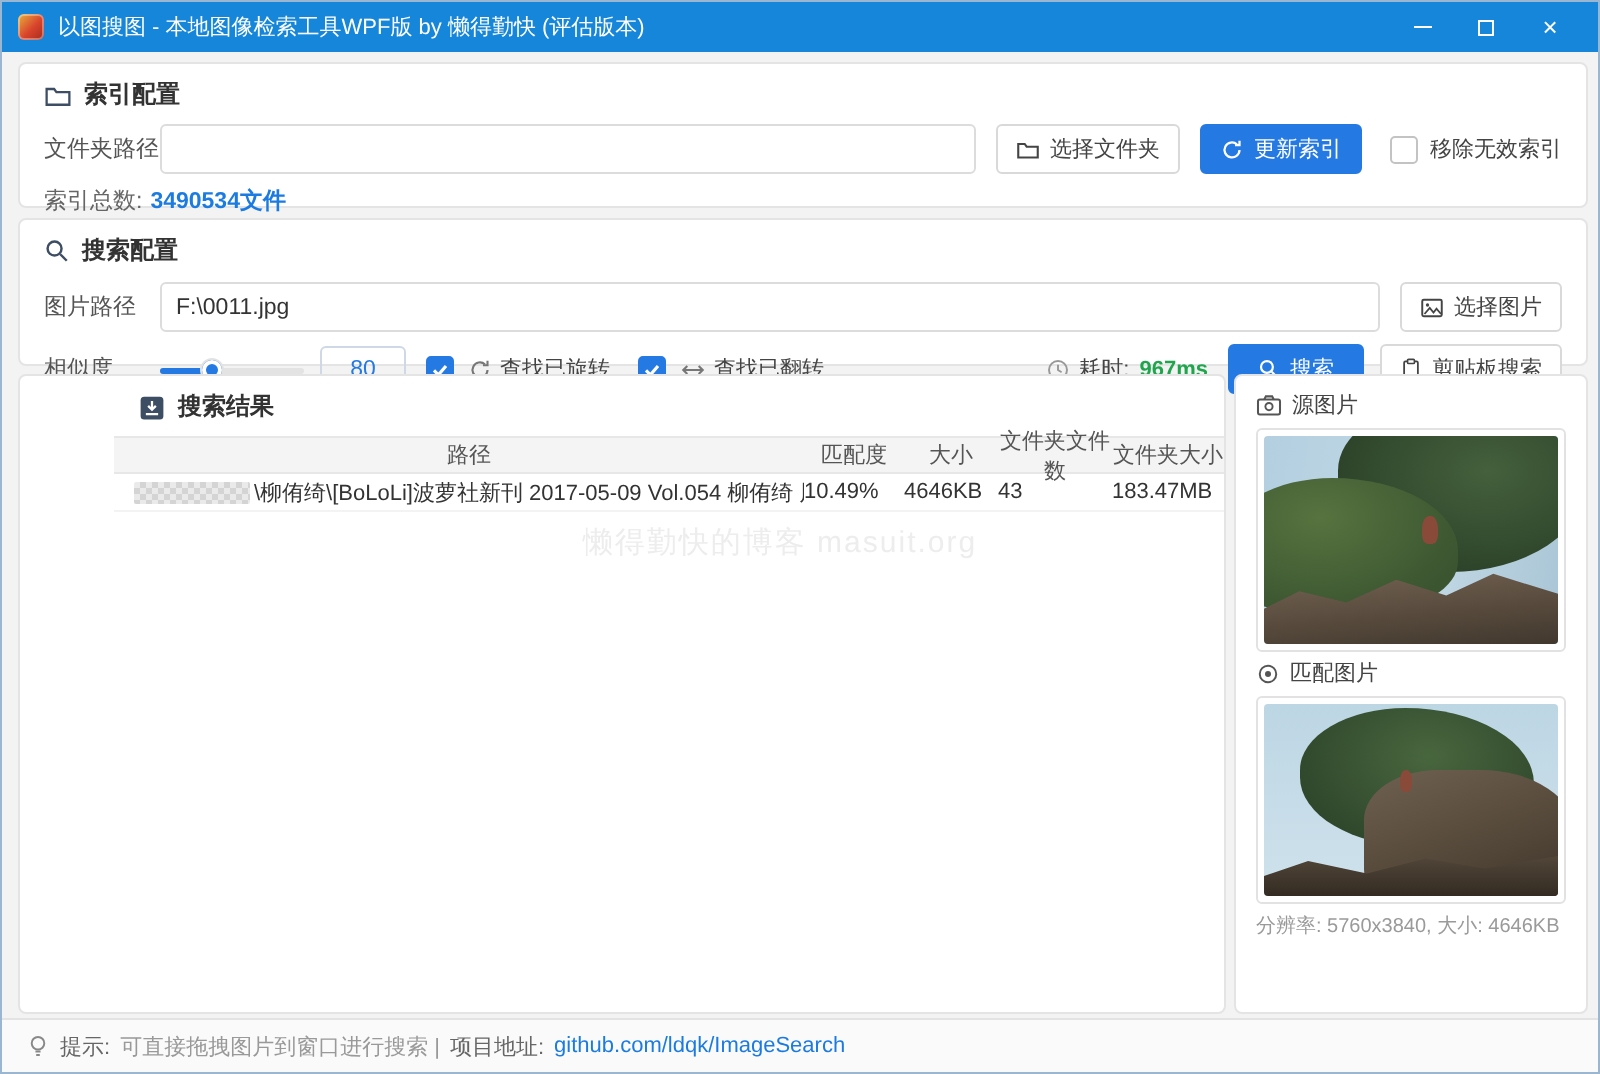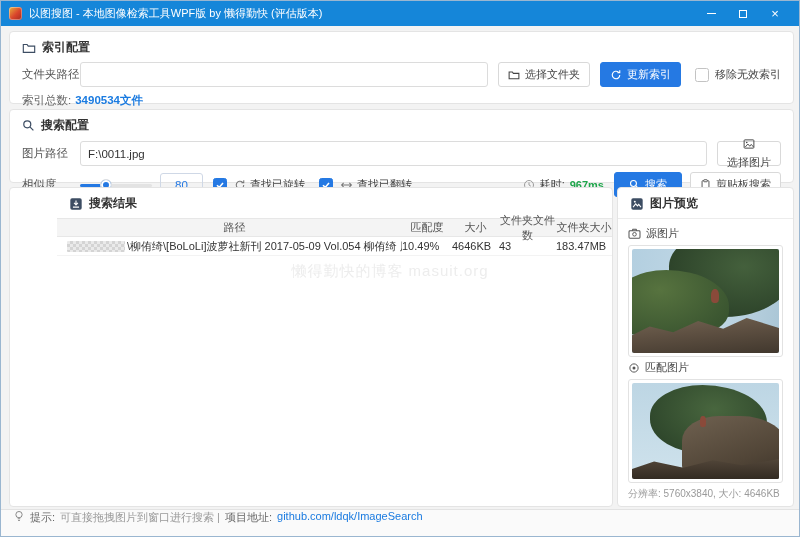--- a/index.html
+++ b/index.html
@@ -79,21 +79,21 @@
   .foliage2 { position:absolute; left:12%; top:2%; width:80%; height:72%; background:radial-gradient(ellipse at 55% 35%,#48663e 0%,#2e462b 78%); border-radius:45% 55% 40% 50%; }
   .rocks2 { position:absolute; right:-6%; bottom:-8%; width:72%; height:74%; background:linear-gradient(160deg,#6f6150 0%,#514537 60%,#362e25 100%); border-radius:35% 45% 20% 30%; }
   .rocks2b { position:absolute; left:0; right:0; bottom:0; height:26%; background:linear-gradient(180deg,#5a4d3f,#332b22);
              clip-path:polygon(0 60%,15% 30%,35% 55%,55% 25%,75% 45%,100% 20%,100% 100%,0 100%); }
   .person { position:absolute; width:8px; height:14px; background:#8a4a3a; border-radius:45% 45% 35% 35%; }
   .person.pp1 { left:54%; top:38%; }
   .person.pp2 { left:46%; top:34%; width:6px; height:11px; }
   .pv-caption { font-size:10px; color:#9a9a9a; margin:4px 0 5px; white-space:nowrap; }
 
   
-  .statusbar { position:absolute; left:0; bottom:0; width:100%; height:27px; background:#fafafa; border-top:1px solid #e3e3e3; display:flex; gap:5px; padding:0 12px; font-size:11px; }
+  .statusbar { position:absolute; left:0; bottom:0; width:100%; height:27px; background:#fafafa; border-top:1px solid #e3e3e3; display:flex; align-items:center; gap:5px; padding:0 12px; font-size:11px; }
   .tip-label { color:#666; }
   .tip-text { color:#999; }
   .link { color:#1b7be0; text-decoration:none; }
 
   .icon-dark { color:#3d4d63; }
   .icon-gray { color:#8a8a8a; }
 </style>
 </head>
 <body>
 
@@ -149,21 +149,21 @@
     <div class="panel-hd">
       <svg class="icon-dark" width="13" height="13" viewBox="0 0 16 16">
           <circle cx="6.5" cy="6.5" r="4.3" fill="none" stroke="currentColor" stroke-width="1.5"></circle>
           <path d="M10 10l4 4" stroke="currentColor" stroke-width="1.5"></path>
         </svg>
       <span>搜索配置</span>
     </div>
     <div class="frow" style="margin-top:4px;">
       <span class="flabel">图片路径</span>
       <input class="tinput grow" type="text" value="F:\0011.jpg" style="">
-      <button class="btn" style="margin-left:10px;flex-direction:column;">
+      <button class="btn" style="margin-left:10px;">
         <svg width="12" height="12" viewBox="0 0 16 16">
             <rect x="1.5" y="2.5" width="13" height="11" rx="1" fill="none" stroke="currentColor" stroke-width="1.3"></rect>
             <circle cx="5" cy="6" r="1.1" fill="currentColor"></circle>
             <path d="M3 12l3.5-4 2.5 3 2-2.5 3 3.5" fill="none" stroke="currentColor" stroke-width="1.2"></path>
           </svg>
         <span>选择图片</span>
       </button>
     </div>
     <div class="frow" style="margin-top:6px;">
       <span class="flabel">相似度</span>
@@ -237,28 +237,20 @@
       <span class="c-path"><span class="mosaic"></span><span>\柳侑绮\[BoLoLi]波萝社新刊 2017-05-09 Vol.054 柳侑绮 风情万种 [46P]\0020.jpeg</span></span>
       <span class="c-match">10.49%</span>
       <span class="c-size">4646KB</span>
       <span class="c-ffc">43</span>
       <span class="c-fsz">183.47MB</span>
     </div>
     <div class="watermark">懒得勤快的博客 masuit.org</div>
   </div>
 
   <div class="panel p-preview">
-    <div class="panel-hd">
-      <svg width="14" height="14" viewBox="0 0 16 16">
-          <rect x="1.5" y="1.5" width="13" height="13" rx="2" fill="#3d4d63"></rect>
-          <circle cx="5.5" cy="5.3" r="1.1" fill="#fff"></circle>
-          <path d="M3.5 11.5l3-3.6 2 2.3 1.5-1.8 2.5 3.1" fill="none" stroke="#fff" stroke-width="1.2"></path>
-        </svg>
-      <span>图片预览</span>
-    </div>
     <div class="pv-body">
       <div class="sub-label">
         <svg width="13" height="11" viewBox="0 0 16 14">
             <rect x="1" y="3.5" width="14" height="9.5" rx="1.2" fill="none" stroke="#555" stroke-width="1.3"></rect>
             <path d="M5 3.5l1-2h4l1 2" fill="none" stroke="#555" stroke-width="1.3"></path>
             <circle cx="8" cy="8" r="2.3" fill="none" stroke="#555" stroke-width="1.2"></circle>
           </svg>
         <span>源图片</span>
       </div>
       <div class="thumb">

